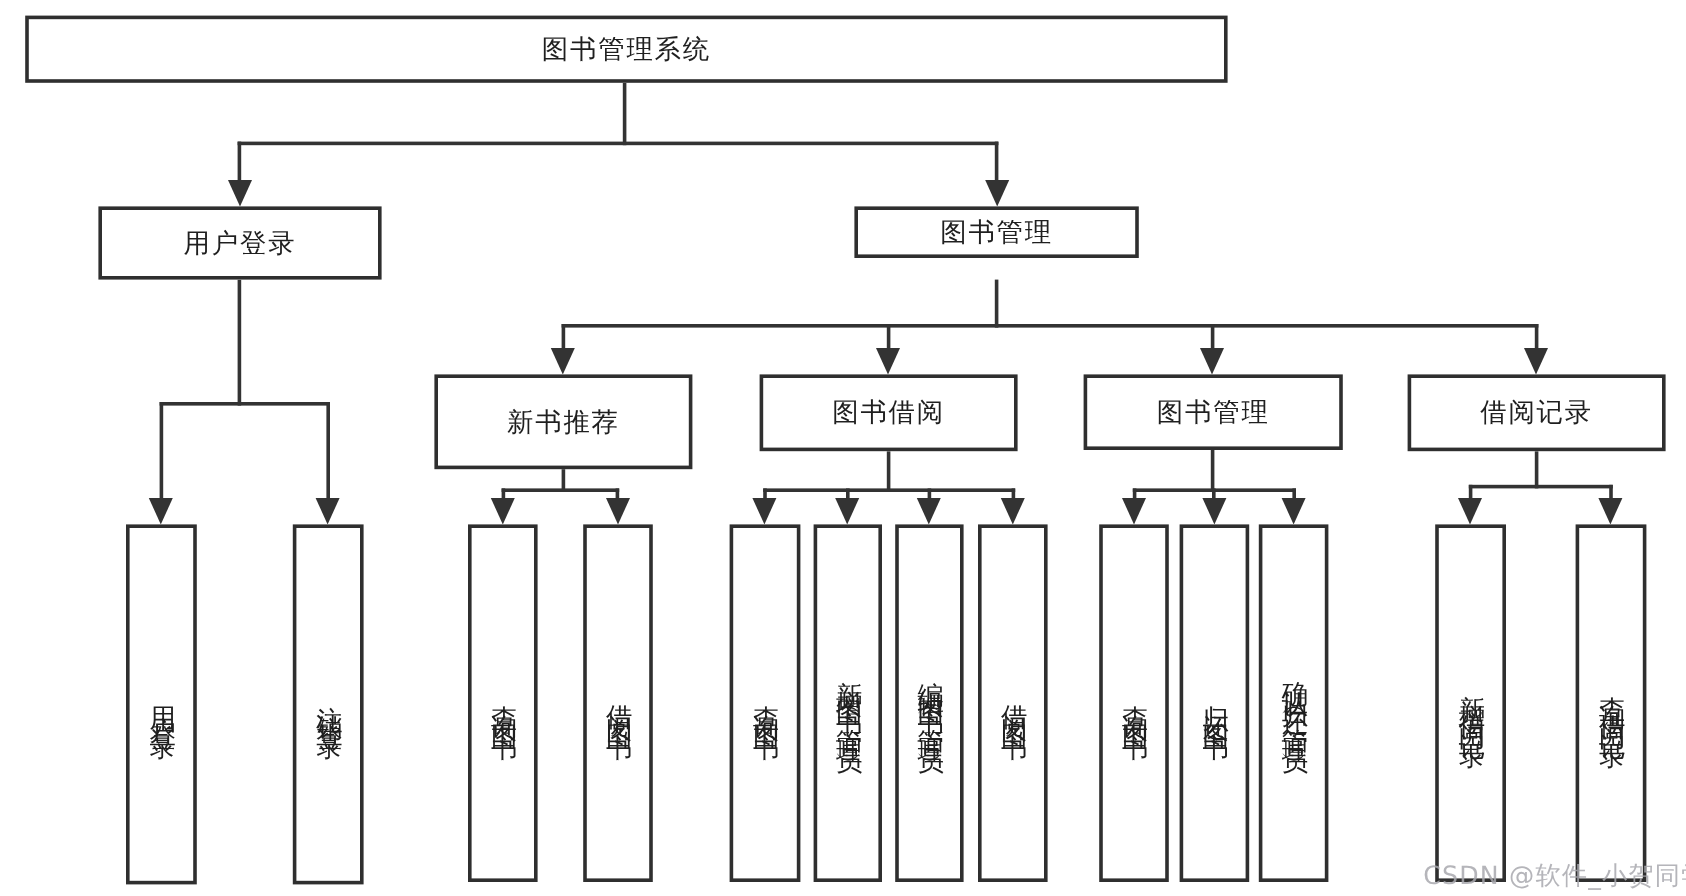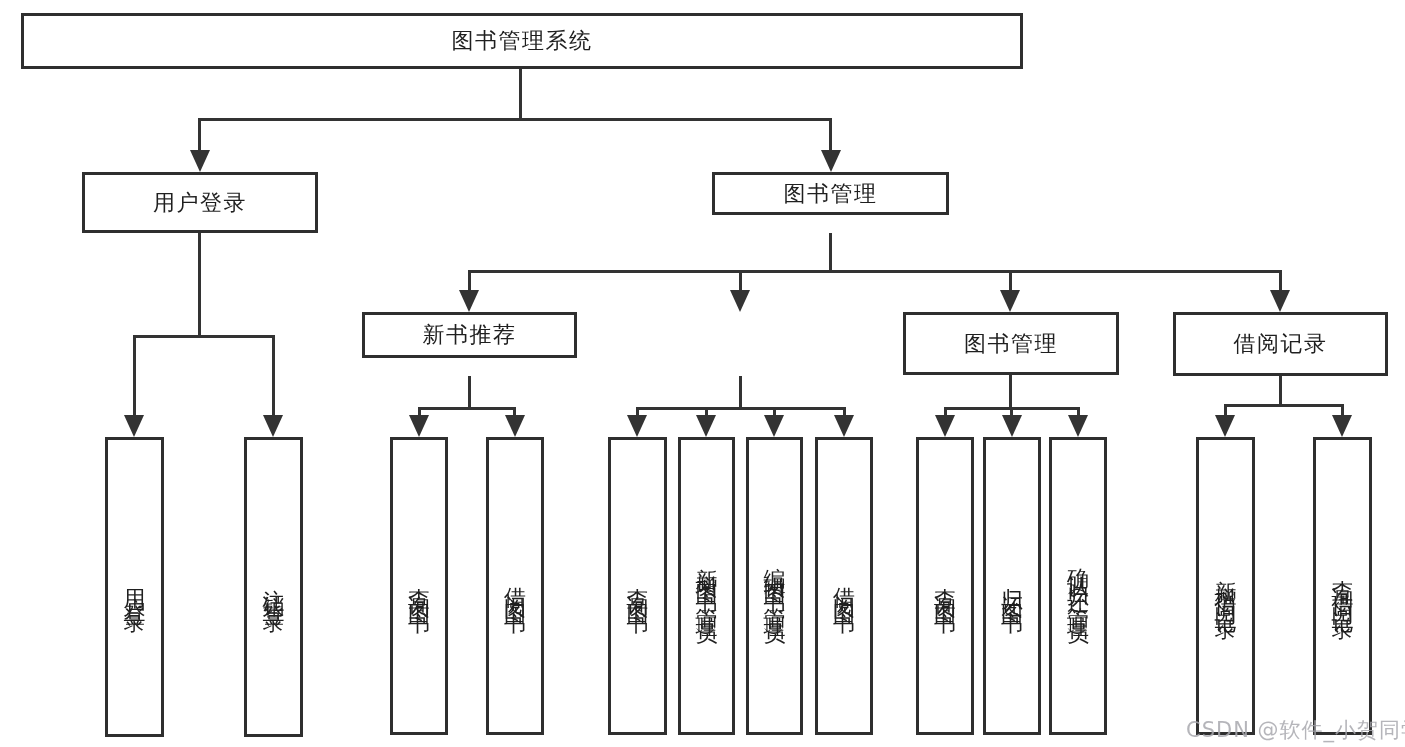--- a/index.html
+++ b/index.html
@@ -104,22 +104,25 @@
   <div class="hline" style="left:468px;top:270px;width:814px"></div>
   <div class="vline" style="left:468px;top:270px;height:22px"></div>
   <div class="arrow" style="left:459px;top:290px"></div>
   <div class="vline" style="left:739px;top:270px;height:22px"></div>
   <div class="arrow" style="left:730px;top:290px"></div>
   <div class="vline" style="left:1009px;top:270px;height:22px"></div>
   <div class="arrow" style="left:1000px;top:290px"></div>
   <div class="vline" style="left:1279px;top:270px;height:22px"></div>
   <div class="arrow" style="left:1270px;top:290px"></div>
 
-  <div class="hbox" style="left:362px;top:312px;width:215px;height:46px">
+  <div class="hbox" style="left:362px;top:312px;width:215px;height:79px">
     <span>新书推荐</span>
+  </div>
+  <div class="hbox" style="left:633px;top:312px;width:215px;height:64px">
+    <span>图书借阅</span>
   </div>
   <div class="hbox" style="left:903px;top:312px;width:216px;height:63px">
     <span>图书管理</span>
   </div>
   <div class="hbox" style="left:1173px;top:312px;width:215px;height:64px">
     <span>借阅记录</span>
   </div>
 
   <div class="vline" style="left:468px;top:376px;height:34px"></div>
   <div class="hline" style="left:418px;top:407px;width:98px"></div>

